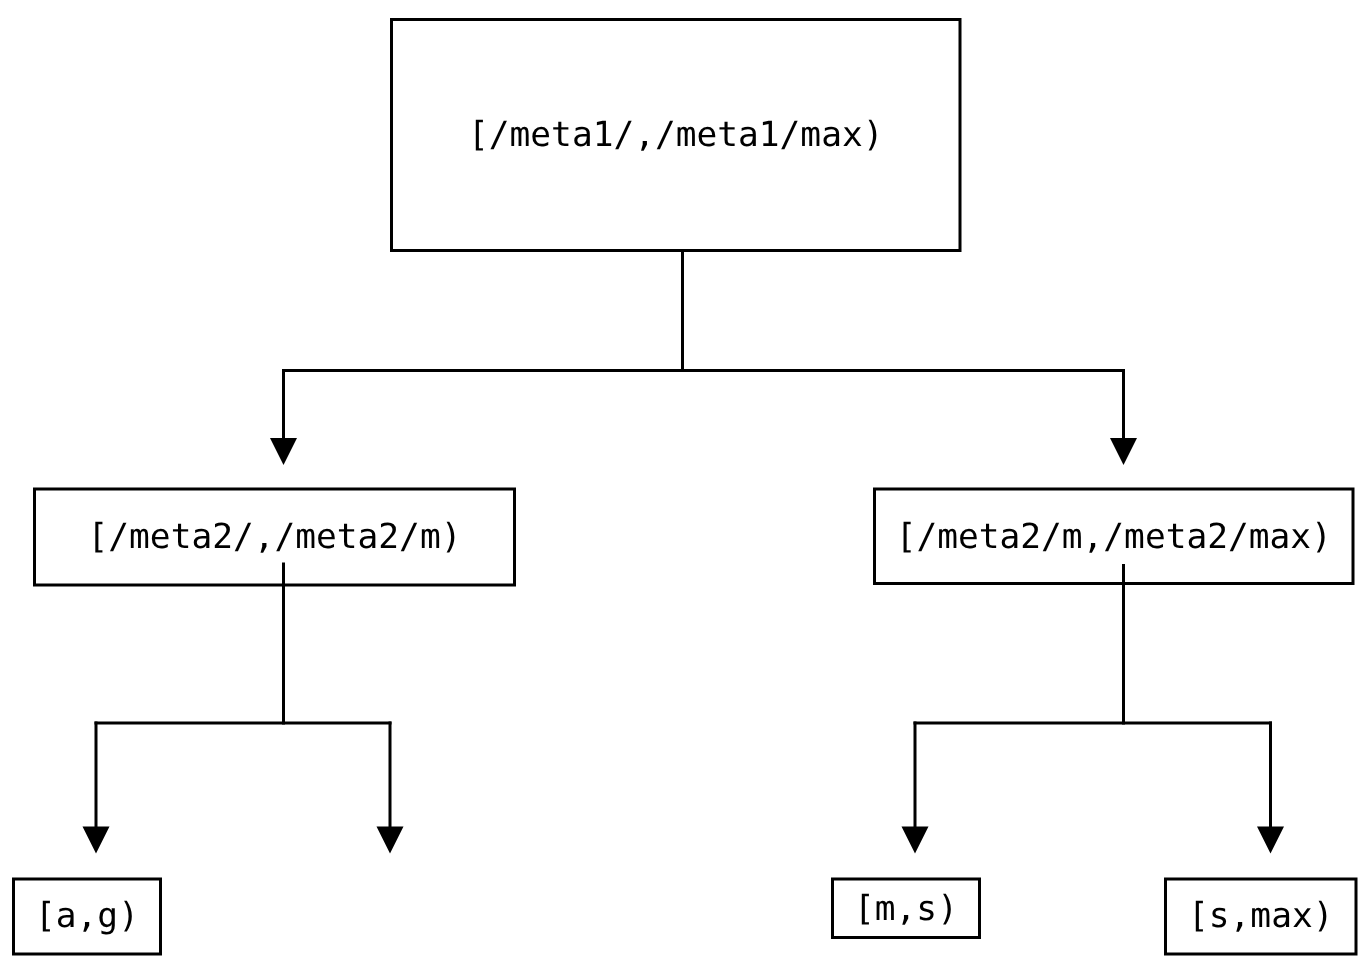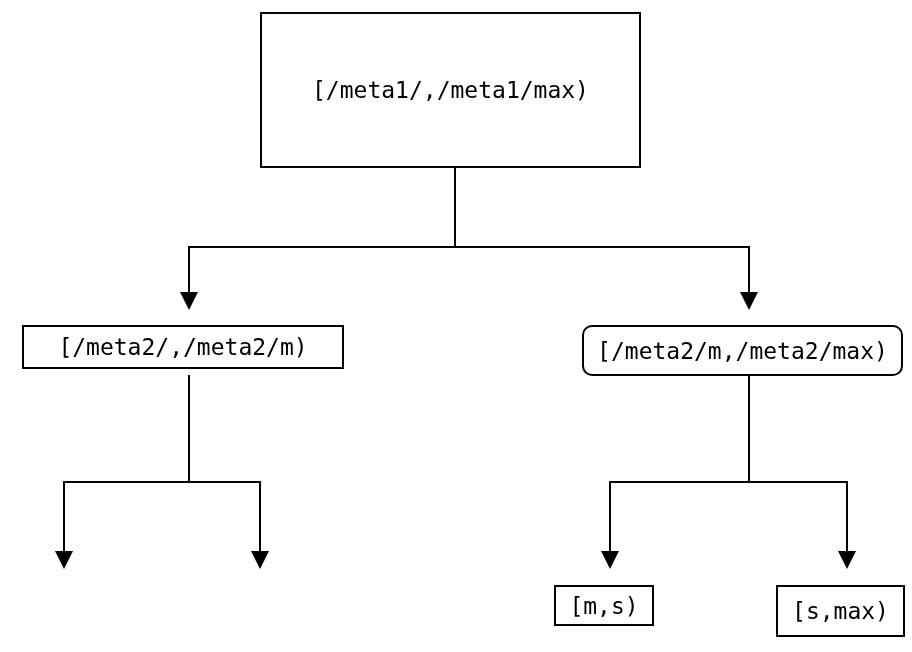--- a/index.html
+++ b/index.html
@@ -23,22 +23,22 @@
     border: 2px solid #000000;
     background: #ffffff;
     display: flex;
     align-items: center;
     justify-content: center;
     font-size: 23px;
     white-space: nowrap;
     letter-spacing: 0px;
   }
   .node-root   { left: 260px; top: 12px;  width: 381px; height: 156px; }
-  .node-mid-l  { left: 22px;  top: 325px; width: 322px; height: 44px;  }
-  .node-mid-r  { left: 582px; top: 325px; width: 321px; height: 51px; border-radius: 10px;  }
+  .node-mid-l  { left: 22px;  top: 325px; width: 322px; height: 66px;  }
+  .node-mid-r  { left: 582px; top: 325px; width: 321px; height: 65px;  }
   .node-leaf-1 { left: 8px;   top: 585px; width: 100px; height: 52px;  }
   .node-leaf-2 { left: 203px; top: 585px; width: 100px; height: 52px;  }
   .node-leaf-3 { left: 554px; top: 585px; width: 100px; height: 41px;  }
   .node-leaf-4 { left: 776px; top: 585px; width: 129px; height: 52px; text-align: center;  }
 
   .line {
     position: absolute;
     background: #000000;
   }
   
@@ -82,20 +82,23 @@
   </div>
 
   <div class="node node-mid-l">
     <span>[/meta2/,/meta2/m)</span>
   </div>
 
   <div class="node node-mid-r">
     <span>[/meta2/m,/meta2/max)</span>
   </div>
 
+  <div class="node node-leaf-1">
+    <span>[a,g)</span>
+  </div>
 
 
   <div class="node node-leaf-3">
     <span>[m,s)</span>
   </div>
 
   <div class="node node-leaf-4">
     <span>[s,max)</span>
   </div>
 

